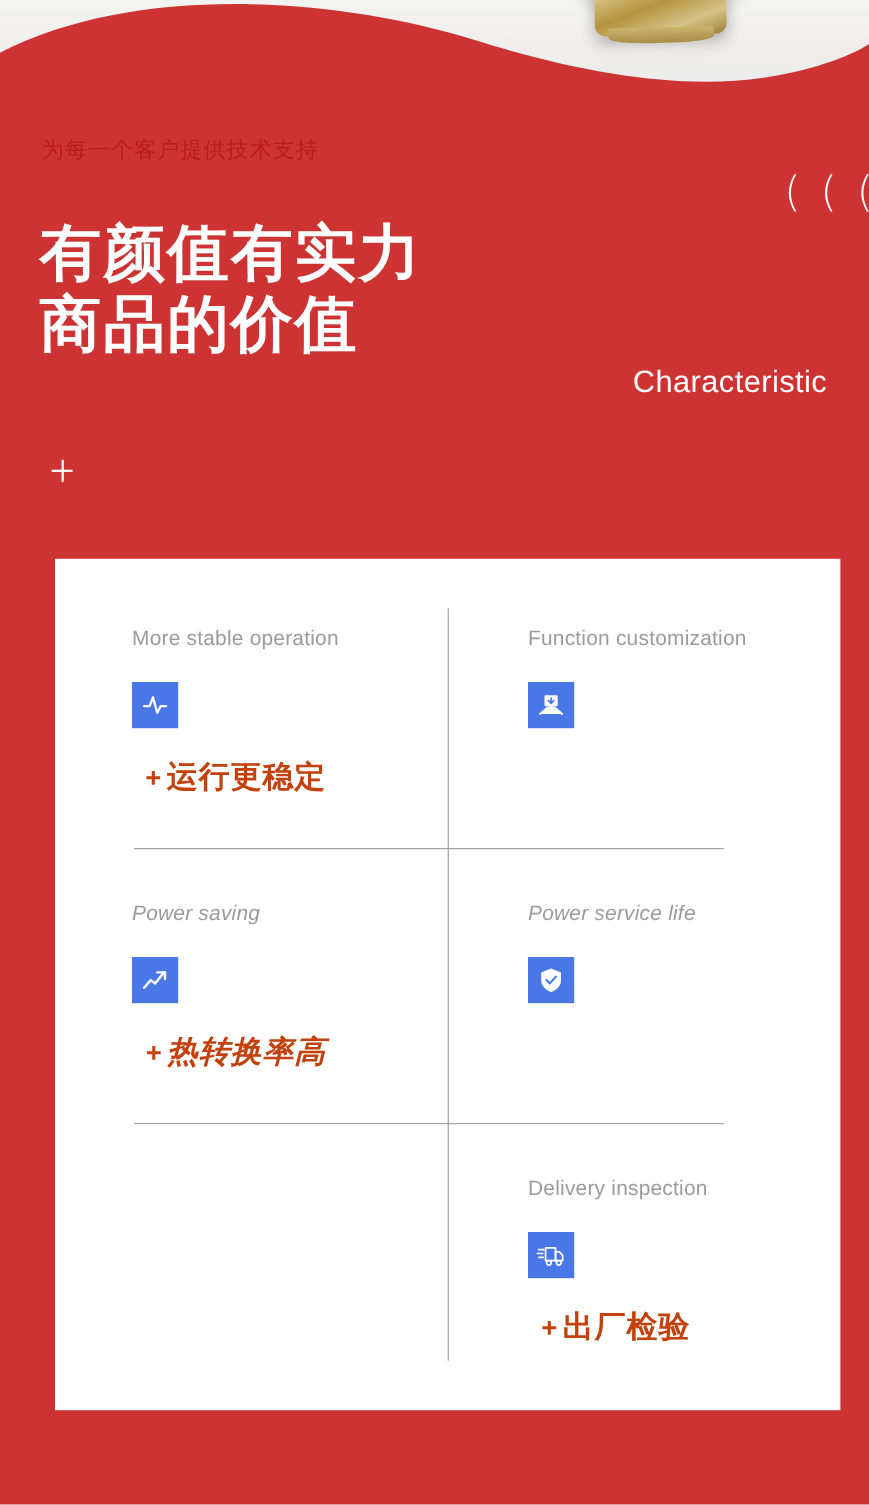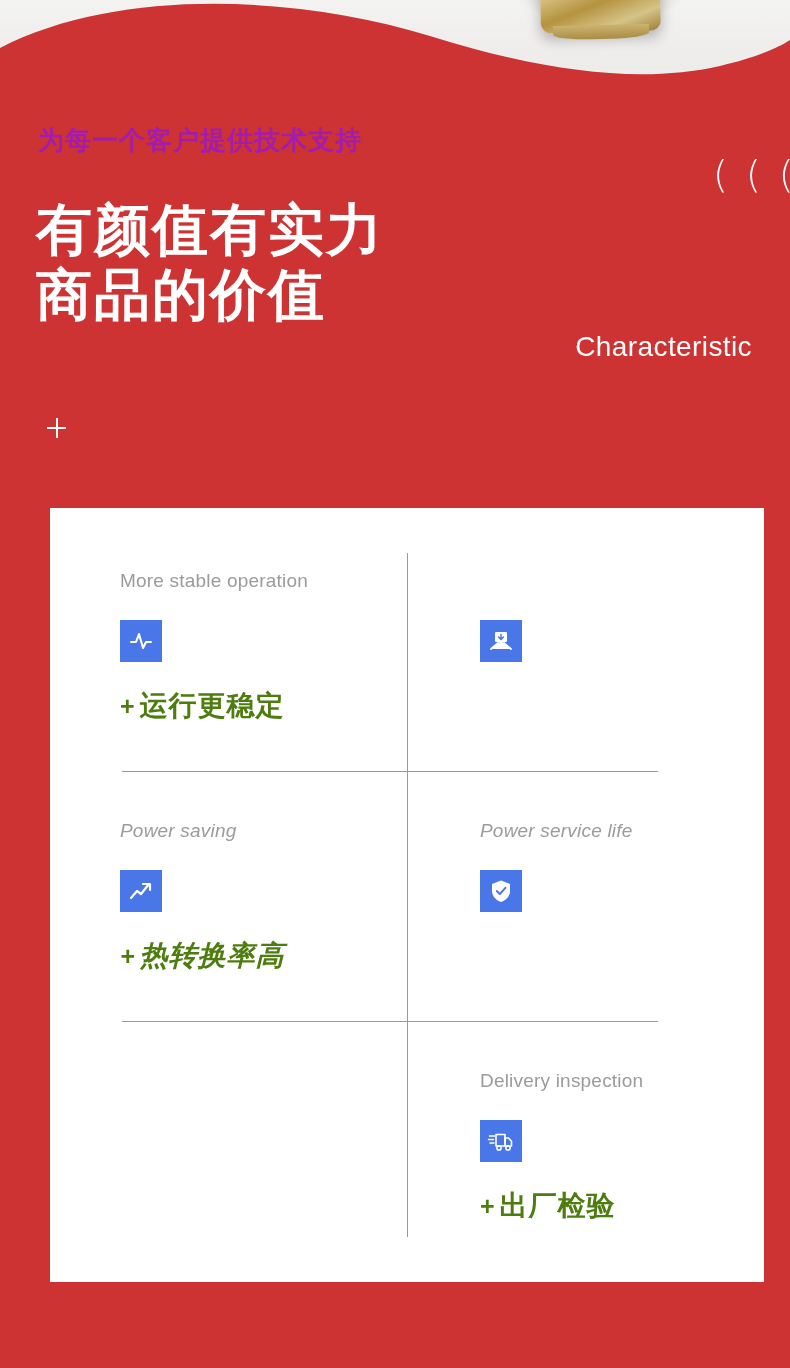--- a/index.html
+++ b/index.html
@@ -69,24 +69,24 @@
   .header {
     position: absolute;
     left: 0; top: 0;
     width: 790px;
     height: 500px;
   }
   .eyebrow {
     position: absolute;
     left: 38px;
     top: 123px;
-    font-size: 26px;
+    font-size: 20px;
     letter-spacing: 1px;
-    color: #a21caf;
-    font-weight: 700;
+    color: #b91c1c;
+    font-weight: 400;
     white-space: nowrap;
   }
   .headline {
     position: absolute;
     left: 36px;
     top: 198px;
     color: #ffffff;
     font-size: 56px;
     font-weight: bold;
     line-height: 1.16;
@@ -200,25 +200,25 @@
     width: 42px;
     height: 42px;
     background: #4a77e8;
     display: flex;
     align-items: center;
     justify-content: center;
   }
   .cell-icon svg { display: block; }
   .cell-title {
     position: absolute;
-    left: 0;
+    left: 12px;
     top: 117px;
     font-size: 28px;
     font-weight: bold;
-    color: #4d7c0f;
+    color: #c2410c;
     letter-spacing: 1px;
     white-space: nowrap;
     text-align: center;
   }
   .cell-title .tplus {
     font-size: 25px;
     font-weight: bold;
     margin-right: 4px;
   }
 </style>
@@ -264,20 +264,21 @@
           <svg width="28" height="28" viewBox="0 0 28 28">
             <polyline points="4,15 9,15 12,7 16,21 19,15 24,15" fill="none" stroke="#ffffff" stroke-width="2.1" stroke-linecap="round" stroke-linejoin="round"></polyline>
           </svg>
         </div>
         <div class="cell-title">
           <span class="tplus">+</span><span>运行更稳定</span>
         </div>
       </div>
 
       <div class="cell c-right r-1">
+        <div class="cell-eyebrow">Function customization</div>
         <div class="cell-icon">
           <svg width="28" height="28" viewBox="0 0 28 28">
             <path d="M4 22 L14 14 L24 22 Z" fill="#ffffff"></path>
             <path d="M4 22 L11 16 M24 22 L17 16" stroke="#ffffff" stroke-width="1.8" fill="none" stroke-linecap="round"></path>
             <rect x="8" y="5" width="12" height="10" rx="1.2" fill="#ffffff"></rect>
             <path d="M14 7.5 L14 12 M11.6 10 L14 12.4 L16.4 10" stroke="#4a77e8" stroke-width="1.5" fill="none" stroke-linecap="round" stroke-linejoin="round"></path>
           </svg>
         </div>
       </div>
 

